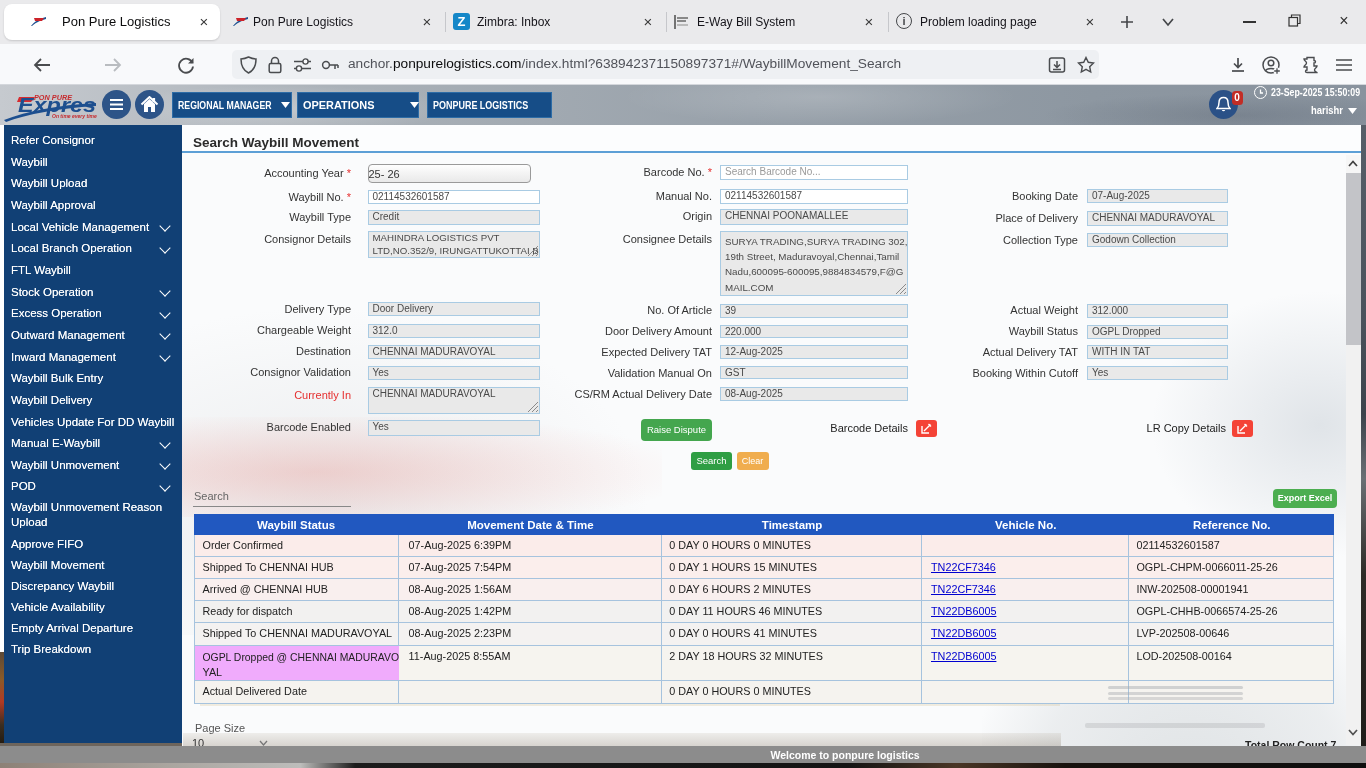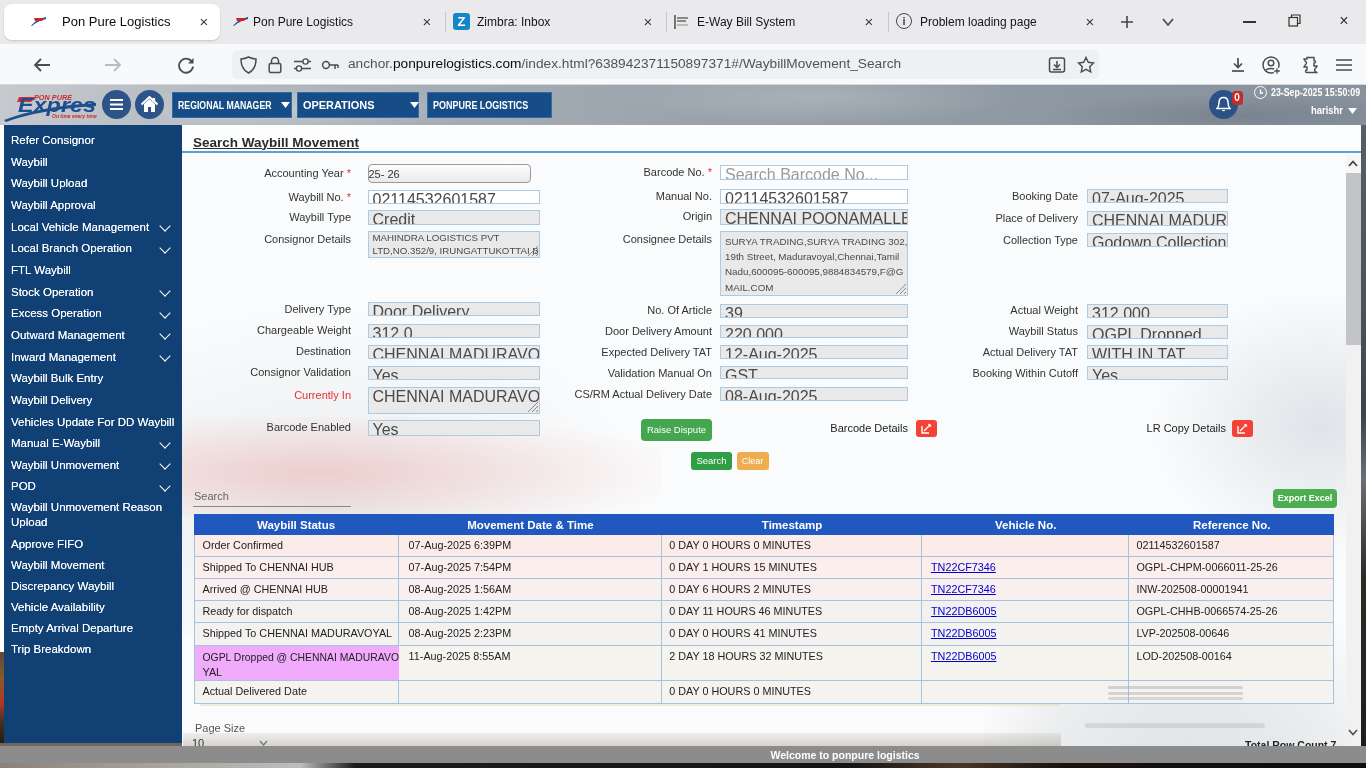--- a/index.html
+++ b/index.html
@@ -17,21 +17,21 @@
 #appheader { position:absolute; left:0; top:85px; width:1366px; height:40px; background:linear-gradient(90deg,#c6cacf 0%,#aab1b8 25%,#98a1aa 55%,#8d97a1 80%,#89939e 100%); overflow:hidden; }
 .navbox { position:absolute; top:91.5px; height:26px; background:#164d87; border:1px solid #2d6ca6; color:#fff; font-weight:bold; font-size:11.5px; line-height:24px; padding-left:5px; white-space:nowrap; }
 .navbox span { display:inline-block; transform-origin:0 50%; }
 .circbtn { position:absolute; top:90px; width:29px; height:29px; border-radius:50%; background:#2d5488; }
 #sidebar { position:absolute; left:4px; top:125px; width:178px; height:618px; background:#114075; }
 .sbitem { position:absolute; left:11px; color:#fff; font-size:11.5px; font-weight:normal; white-space:nowrap; text-shadow:0 0 .6px rgba(255,255,255,.8); }
 .chev { position:absolute; width:8px; height:8px; border-right:1.6px solid #fff; border-bottom:1.6px solid #fff; transform:rotate(45deg); }
 #content { position:absolute; left:182px; top:125px; width:1180px; height:621px; background:#fafbfc; overflow:hidden; }
 #titlebar { position:absolute; left:182px; top:125px; width:1180px; height:27.5px; background:#fcfdfe; border-bottom:2px solid #5c9fd6; }
 .lbl { position:absolute; font-size:11px; color:#333; text-align:right; white-space:nowrap; }
-.inp { position:absolute; background:#e9e9e9; border:1px solid #a9cbe3; font-size:16px; color:#4a4a4a; padding-left:4px; white-space:nowrap; overflow:hidden; }
+.inp { position:absolute; background:#e9e9e9; border:1px solid #a9cbe3; font-size:10px; color:#4a4a4a; padding-left:4px; white-space:nowrap; overflow:hidden; }
 .inpw { background:#fff; }
 .red { color:#e53030; }
 .star { color:#e53030; font-size:11px; }
 
 .th { position:absolute; background:#2158c0; color:#fff; font-weight:bold; font-size:11.5px; text-align:center; }
 .td { position:absolute; font-size:10.8px; color:#222; padding:4px 0 0 8px; border-right:1px solid #a6c3de; border-bottom:1px solid #a6c3de; overflow:hidden; white-space:nowrap; }
 .link { color:#0000d0; text-decoration:underline; }
 
 #footer { position:absolute; left:0; top:746px; width:1366px; height:17px; background:#8c8c8c; }
 </style>
@@ -239,21 +239,21 @@
 
   <div class="abs" style="left:968px;top:165px;width:212px;height:270px;background:radial-gradient(ellipse at 80% 50%, rgba(175,185,195,.35), rgba(175,185,195,0) 70%);"></div>
   <div class="abs" style="left:0px;top:180px;width:470px;height:330px;background:radial-gradient(ellipse at 30% 60%, rgba(200,203,206,.30), rgba(200,203,206,0) 70%);"></div>
   <div class="abs" style="left:0px;top:292px;width:480px;height:100px;background:radial-gradient(ellipse at 28% 55%, rgba(232,115,105,.26), rgba(235,120,110,0) 78%);"></div>
   <div class="abs" style="left:800px;top:460px;width:380px;height:286px;background:radial-gradient(ellipse at 55% 85%, rgba(208,213,216,.7) 0%, rgba(208,213,216,.35) 55%, rgba(208,213,216,0) 78%);"></div>
   <div class="abs" style="left:18px;top:515px;width:860px;height:66px;background:linear-gradient(180deg, rgba(215,200,170,0) 0%, rgba(222,195,130,.28) 55%, rgba(205,180,120,.22) 100%);"></div>
   <div class="abs" style="left:1px;top:608px;width:878px;height:13px;background:linear-gradient(180deg, rgba(150,135,110,.12), rgba(125,110,90,.28));"></div>
   <div class="abs" style="left:903px;top:598px;width:180px;height:5px;background:rgba(150,153,157,.25);border-radius:2px;"></div>
 </div>
 <div id="titlebar"></div>
-<div class="abs" style="left:193px;top:134.5px;font-size:13.5px;font-weight:bold;color:#2b2b2b;text-decoration:underline;">Search Waybill Movement</div>
+<div class="abs" style="left:193px;top:134.5px;font-size:13.5px;font-weight:bold;color:#2b2b2b;">Search Waybill Movement</div>
 
 <div class="lbl" style="left:150px;top:167px;width:201px;">Accounting Year <span class="star">*</span></div>
 <div class="abs" style="left:367.5px;top:164px;width:163px;height:19px;border:1px solid #9a9a9a;border-radius:4px;background:linear-gradient(180deg,#fefefe,#e9e9e9);font-size:11px;color:#333;line-height:18px;">25- 26</div>
 <div class="lbl" style="left:150px;top:191px;width:201px;">Waybill No. <span class="star">*</span></div>
 <div class="inp inpw" style="left:367.5px;top:190px;width:172px;height:14px;">02114532601587</div>
 <div class="lbl" style="left:150px;top:211px;width:201px;">Waybill Type</div>
 <div class="inp" style="left:367.5px;top:210px;width:172px;height:15px;">Credit</div>
 <div class="lbl" style="left:150px;top:233px;width:201px;">Consignor Details</div>
 <div class="inp" style="left:367.5px;top:231px;width:172px;height:27px;line-height:12.5px;font-size:9.7px;">MAHINDRA LOGISTICS PVT<br>LTD,NO.352/9, IRUNGATTUKOTTAI B</div>
 <svg class="abs" style="left:527px;top:245px;" width="12" height="12" viewBox="0 0 12 12">

